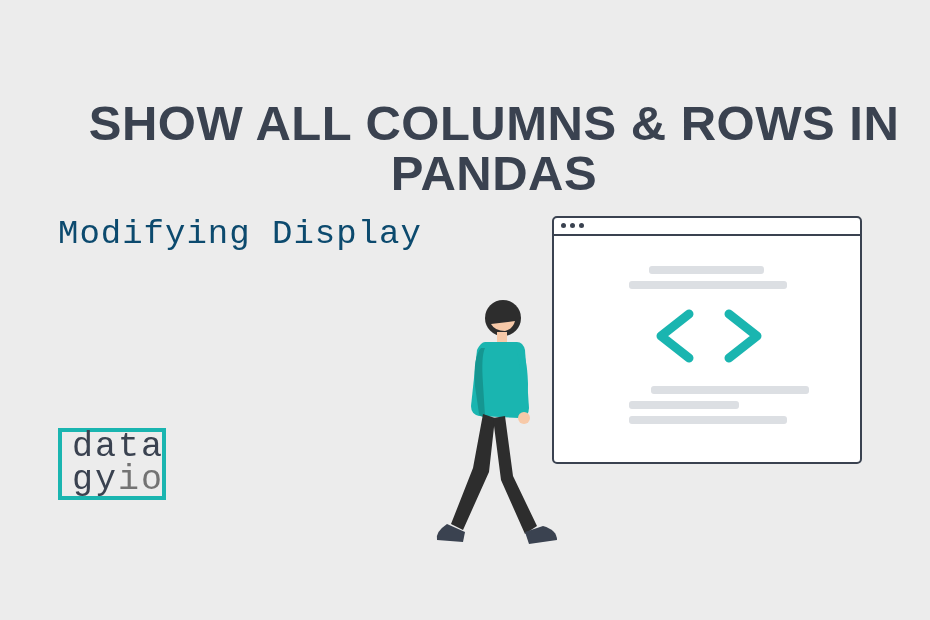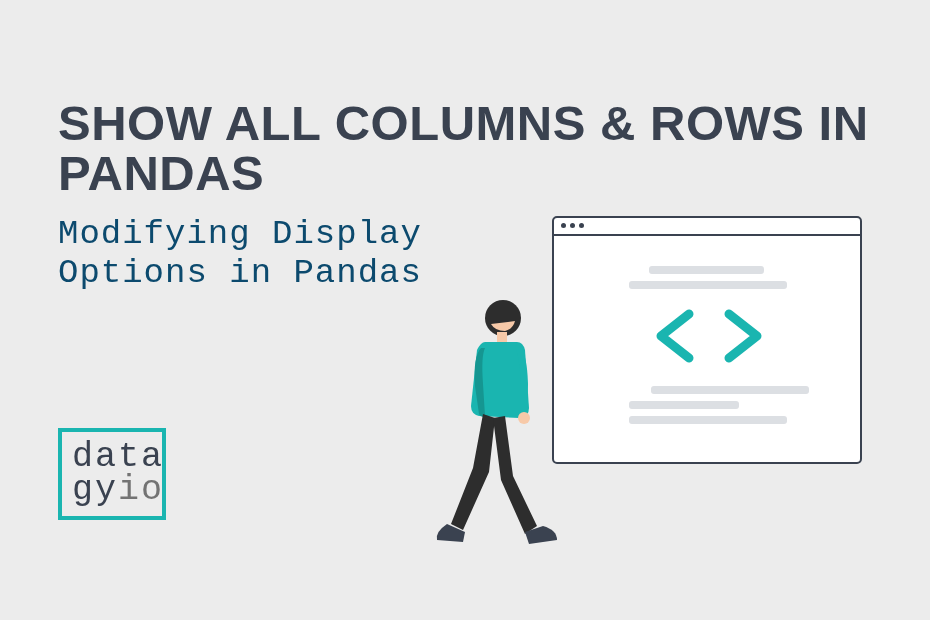--- a/index.html
+++ b/index.html
@@ -15,38 +15,39 @@
     position: absolute;
     left: 58px;
     top: 98px;
     font-family: 'Arial Black', Impact, sans-serif;
     font-weight: 900;
     font-size: 49px;
     line-height: 1.03;
     letter-spacing: 0.5px;
     color: #3a4250;
     text-transform: uppercase;
+    text-align: center;
   }
   .subtitle {
     position: absolute;
     left: 58px;
     top: 215px;
     font-family: 'Courier New', Courier, monospace;
     font-weight: 500;
     font-size: 34px;
     line-height: 1.15;
     letter-spacing: 1px;
     color: #0c4a6e;
   }
   .logo {
     position: absolute;
     left: 58px;
     top: 428px;
     width: 108px;
-    height: 92px;
+    height: 72px;
     border: 4px solid #1ab5b0;
     display: flex;
     flex-direction: column;
     justify-content: center;
     align-items: flex-start;
     padding-left: 10px;
     font-family: 'Courier New', Courier, monospace;
     font-size: 35px;
     line-height: 0.95;
     letter-spacing: 2px;
@@ -122,21 +123,20 @@
     height: 258px;
   }
 </style>
 </head>
 <body>
 
 <div class="title">SHOW ALL COLUMNS &amp; ROWS IN PANDAS</div>
 
 <div class="subtitle">
   <div>Modifying Display</div>
-  <div>Options in Pandas</div>
 </div>
 
 <div class="logo">
   <div class="line1">data</div>
   <div class="line2"><span>gy</span><span class="accent">io</span></div>
 </div>
 
 <div class="browser">
   <div class="browser-dots">
     <span></span>

